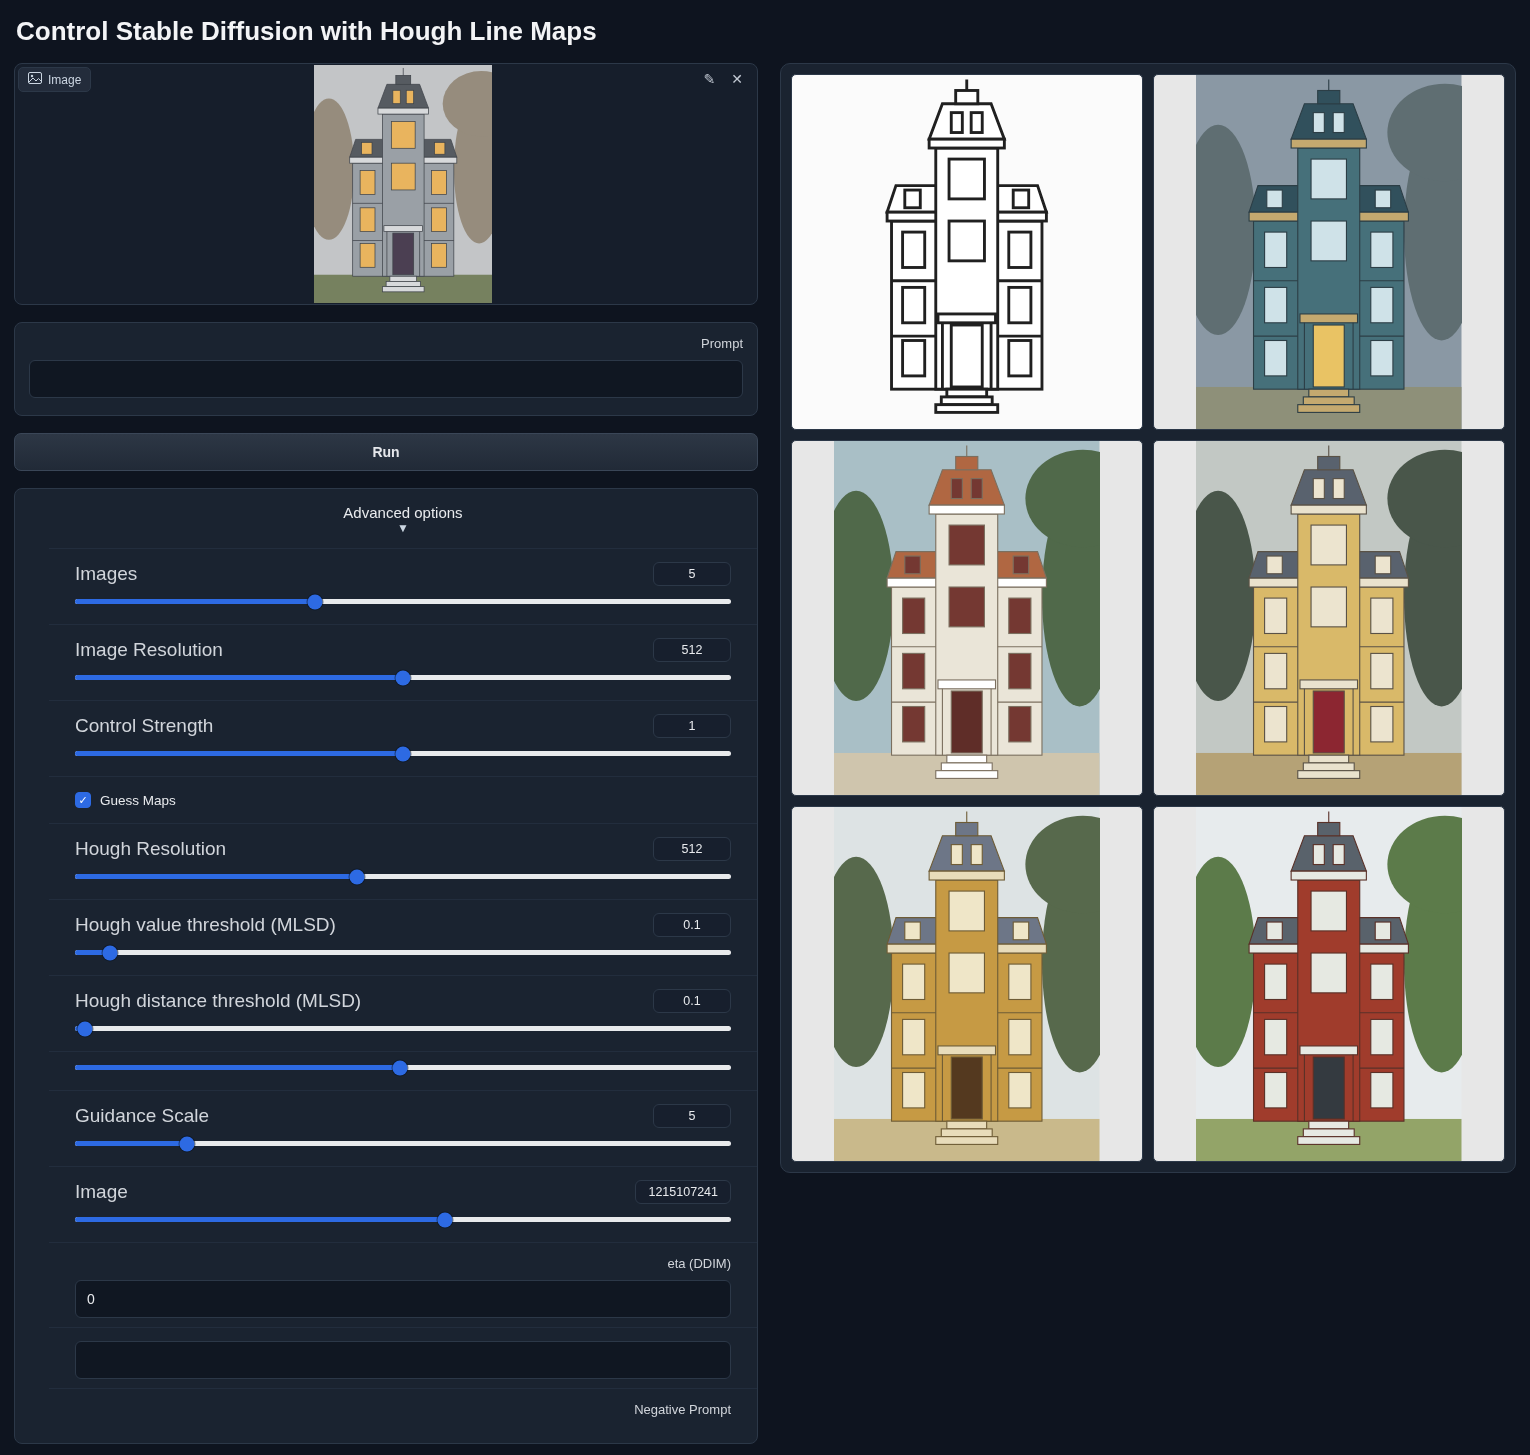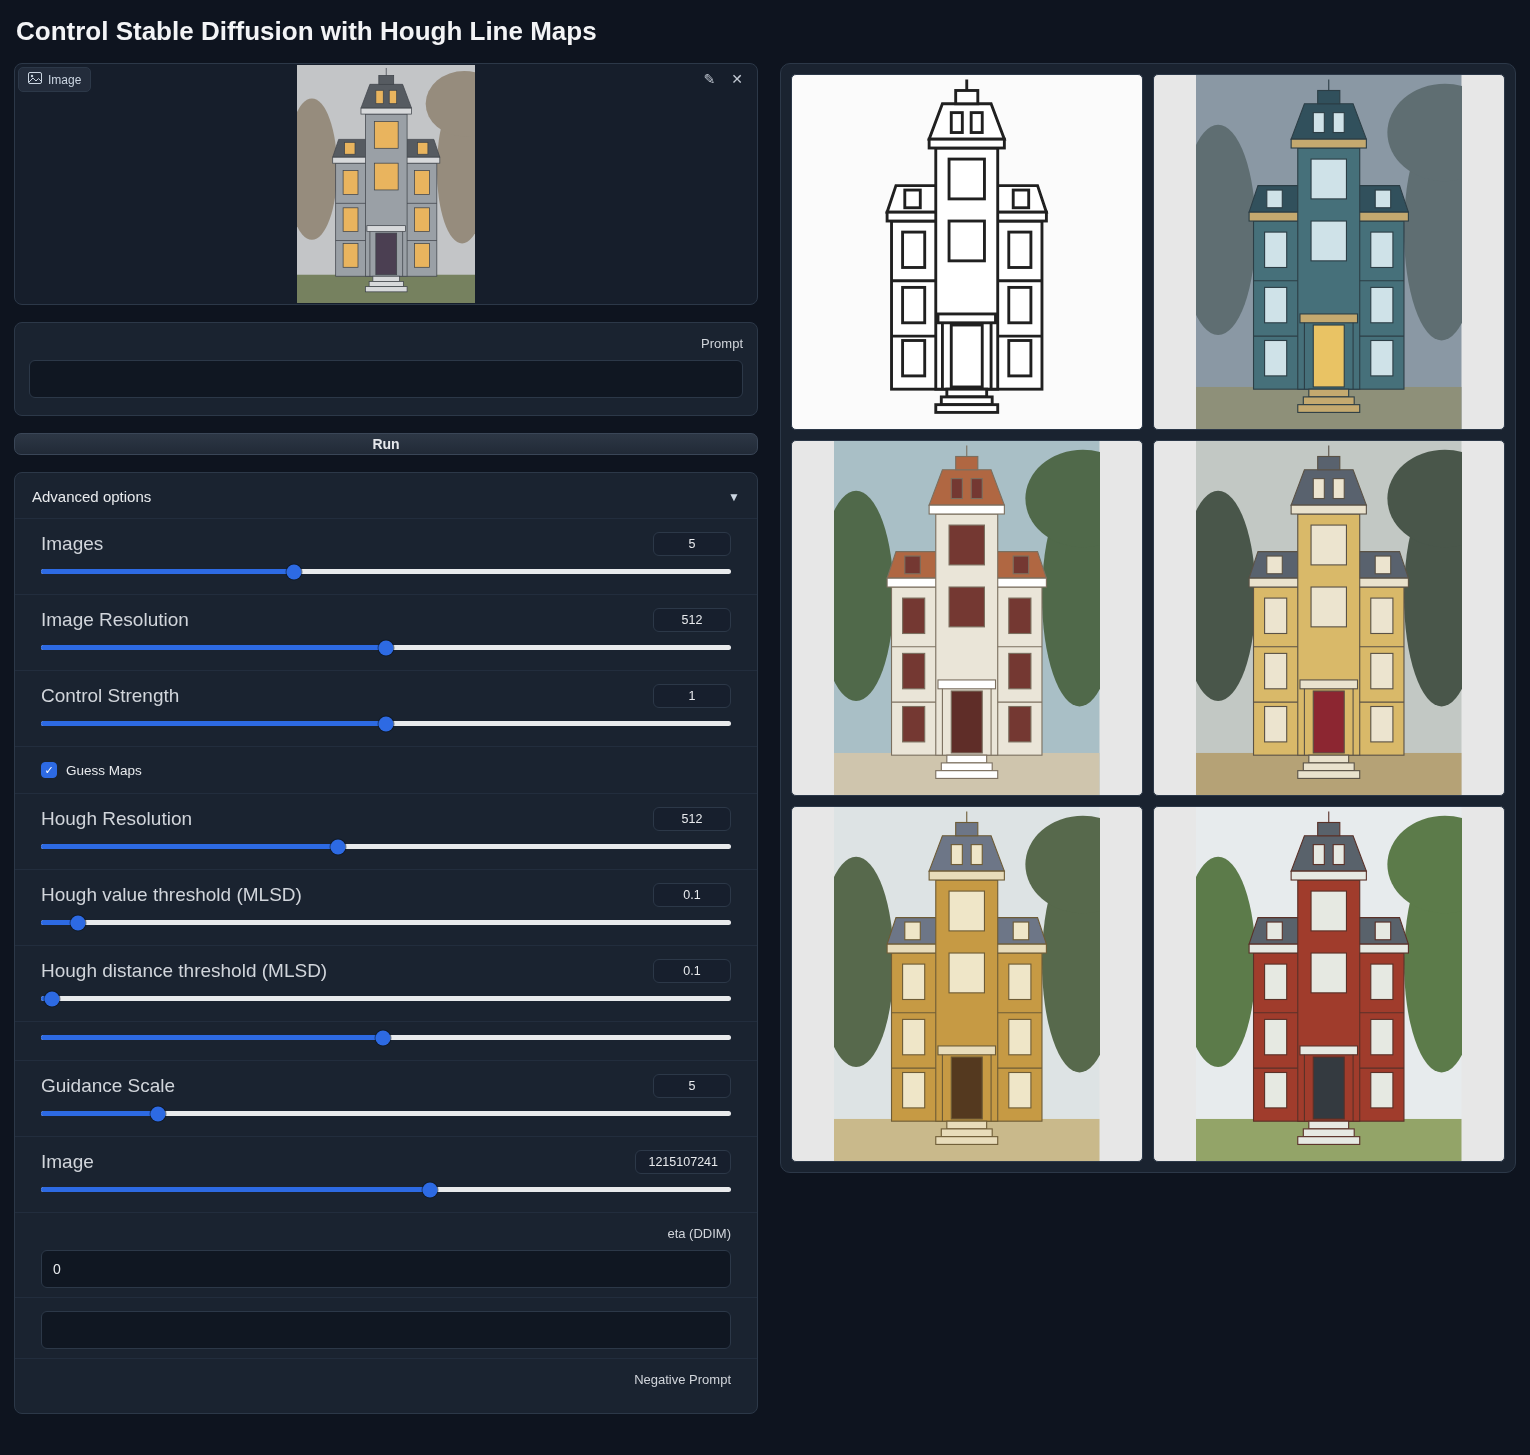--- a/index.html
+++ b/index.html
@@ -9,21 +9,21 @@
     background:#0e141f; color:#e8eaed;
     font-family:"Liberation Sans", sans-serif;
   }
   .page { padding:10px 14px; }
   h1 { font-size:26px; font-weight:700; color:#f3f4f6; margin:6px 0 16px 2px; }
   .layout { display:flex; gap:22px; align-items:flex-start; }
   .left-col { flex:0 0 744px; width:744px; display:flex; flex-direction:column; gap:17px; }
   .right-col { flex:1; }
 
   .block {
-    background:#1a2330; border:1px solid #2c3848; border-radius:8px;
+    background:#1a2330; border:1px solid #2c3848; border-radius:8px;padding-left:34px;
   }
 
   
   .image-block {
     position:relative; height:242px;
     display:flex; align-items:center; justify-content:center;
     background:#161e2b;
   }
   .image-label-tab {
     position:absolute; top:3px; left:3px; z-index:2;
@@ -46,32 +46,32 @@
   .prompt-block { padding:13px 14px 17px; }
   .field-label { display:block; font-size:13px; color:#d1d5db; margin-bottom:9px;text-align:right; }
   .text-input {
     width:100%; height:38px; background:#101722; border:1px solid #2c3848;
     border-radius:6px; color:#e8eaed; padding:0 11px; font-size:14px;
     font-family:"Liberation Sans", sans-serif;
   }
 
   
   .run-btn {
-    width:100%; height:22px; cursor:pointer;
+    width:100%; height:38px; cursor:pointer;
     background:linear-gradient(180deg,#2d3745,#212a37);
     border:1px solid #3a4657; border-radius:7px;
     color:#e5e7eb; font-weight:700; font-size:14px;
     font-family:"Liberation Sans", sans-serif;
   }
 
   
   .advanced-block { padding-bottom:8px; }
   .acc-header {
     display:flex; justify-content:space-between; align-items:center;
-    padding:15px 17px 13px; font-size:15px; color:#e8eaed; cursor:pointer;
+    padding:15px 17px 13px; font-size:15px; color:#e8eaed; cursor:pointer;flex-direction:column;
   }
   .acc-arrow { font-size:12px; color:#cbd5e1; }
 
   .slider-row { padding:13px 26px 20px; border-top:1px solid #222d3d; }
   .slider-head { display:flex; justify-content:space-between; align-items:center; margin-bottom:13px; }
   .slider-label { font-size:19px; color:#d1d5db; }
   .slider-value {
     min-width:78px; padding:4px 12px; text-align:center;
     border:1px solid #2c3848; border-radius:6px; background:#171f2d;
     font-size:12.5px; color:#e8eaed; cursor:text;

